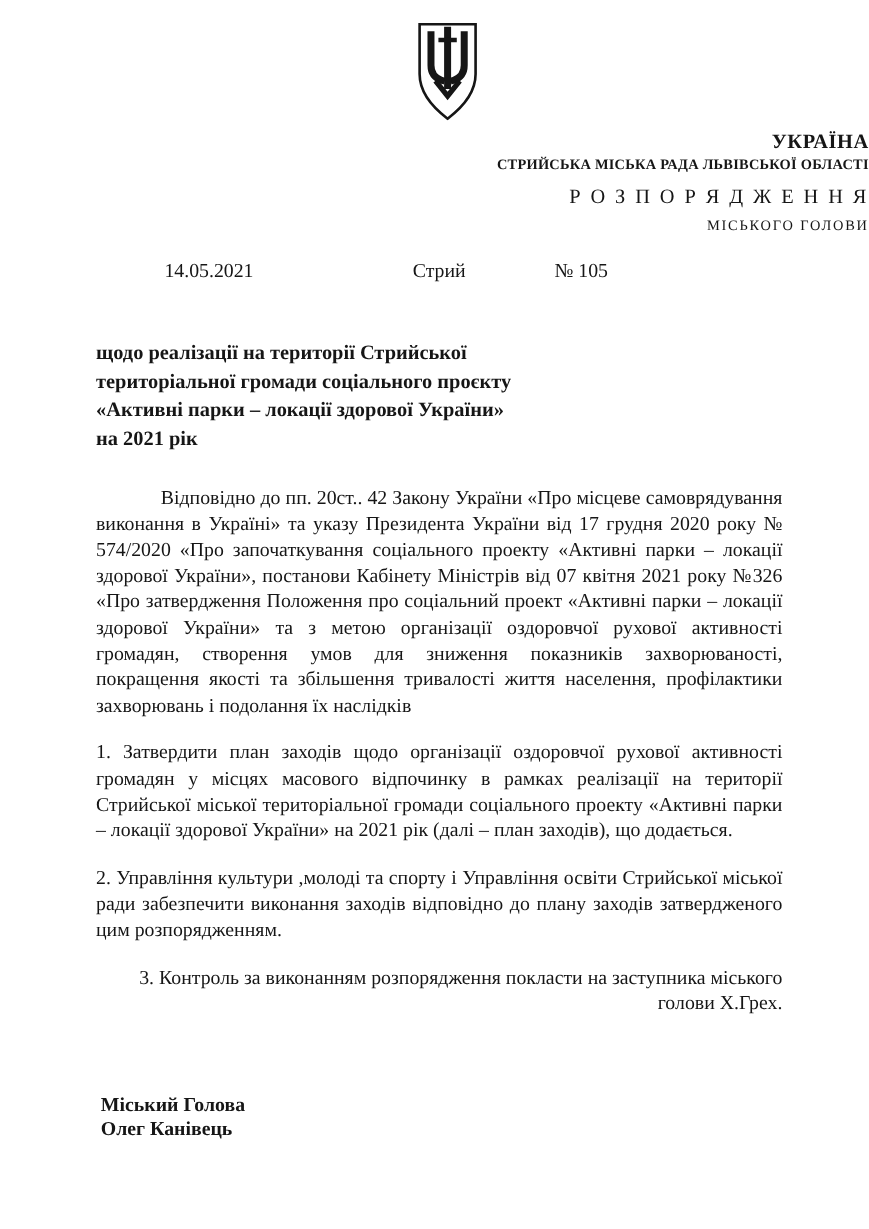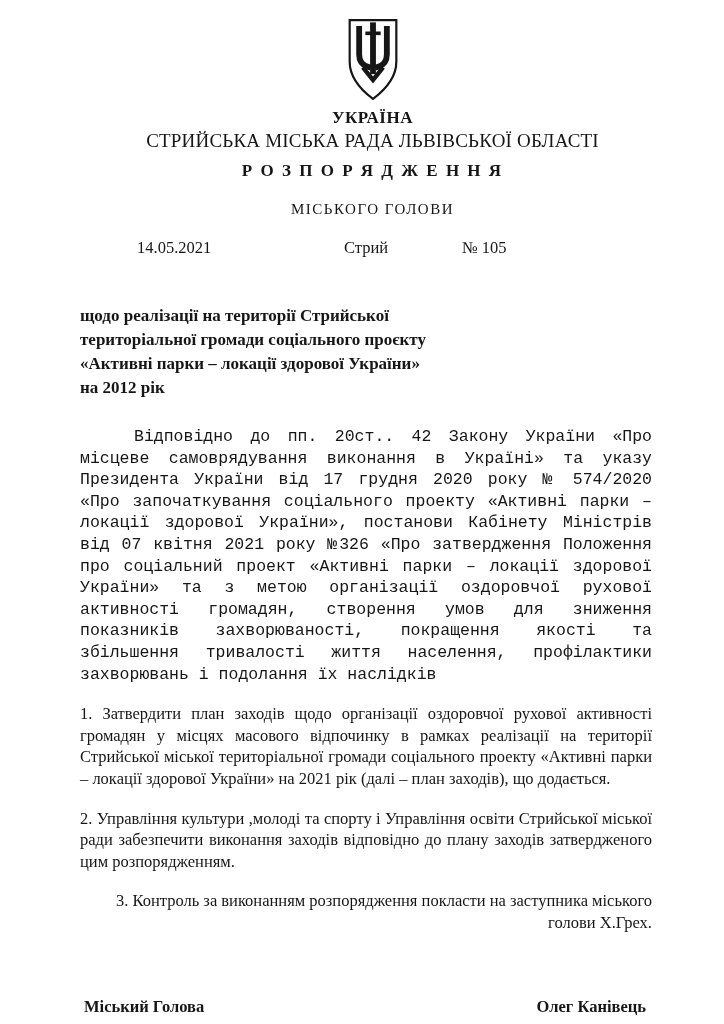--- a/index.html
+++ b/index.html
@@ -7,47 +7,47 @@
   body {
     width:724px; height:1024px;
     background:#ffffff;
     font-family:"Liberation Serif","DejaVu Serif",serif;
     color:#161616;
     overflow:hidden;
   }
   .page { position:relative; width:724px; height:1024px; }
 
   
-  .header { text-align:center; padding-top:18px;padding-left:21px; }
+  .header { text-align:right; padding-top:18px;padding-left:21px; }
   .emblem-svg { display:block; margin:0 auto; }
   .country  { font-weight:bold; font-size:17px; margin-top:4px; letter-spacing:0.5px; }
-  .council  { font-weight:normal; font-size:19px; margin-top:2px; letter-spacing:0.2px; }
-  .doctype  { font-weight:bold; font-size:17px; margin-top:9px; letter-spacing:2px; }
-  .author   { font-size:15px; margin-top:20px; letter-spacing:1.5px; }
+  .council  { font-weight:bold; font-size:12px; margin-top:2px; letter-spacing:0.2px; }
+  .doctype  { font-weight:normal; font-size:17px; margin-top:9px; letter-spacing:2px; }
+  .author   { font-size:12px; margin-top:7px; letter-spacing:1.5px; }
 
   
   .meta { display:flex; align-items:baseline; margin:20px 72px 0 80px; font-size:16.5px;gap:48px; }
   .meta .date   { width:190px; padding-left:57px; box-sizing:border-box; }
   .meta .place  { flex:1; text-align:center; }
   .meta .number { width:190px; padding-right:12px; box-sizing:border-box; }
 
   
   .subject { margin:46px 72px 0 80px; font-weight:bold; font-size:17px; line-height:24px; }
 
   
   .body-text { margin:26px 72px 0 80px; font-size:16.5px; line-height:21.6px; text-align:justify; }
-  .preamble  { text-indent:54px;font-family:Liberation Mono, monospace; }
+  .preamble  { text-indent:54px; }
   .item      { margin:18px 72px 0 80px; font-size:16.5px; line-height:21.6px; text-align:justify; }
   .item.no-justify { text-align:right; }
 
   
   .signature {
     display:flex; justify-content:space-between; align-items:baseline;
-    margin-top:64px; padding:0 78px 0 84px;
-    font-weight:bold; font-size:16.5px;
+    margin-top:64px; padding:0 100px 0 84px;
+    font-weight:bold; font-size:16.5px;flex-direction:column;
   }
 </style>
 </head>
 <body>
 
 <div class="page">
 
   <div class="header">
     <span>
       <svg class="emblem-svg" width="76" height="86" viewBox="0 0 100 118" aria-hidden="true">
@@ -70,21 +70,21 @@
   <div class="meta">
     <span class="date">14.05.2021</span>
     <span class="place">Стрий</span>
     <span class="number">№ 105</span>
   </div>
 
   <div class="subject">
     <div>щодо реалізації на території Стрийської</div>
     <div>територіальної  громади соціального проєкту</div>
     <div>«Активні парки – локації здорової України»</div>
-    <div>на 2012 рік</div>
+    <div>на 2021 рік</div>
   </div>
 
   <p class="body-text preamble">Відповідно до пп. 20ст.. 42 Закону України «Про місцеве самоврядування виконання в Україні» та указу Президента України від 17 грудня 2020 року № 574/2020 «Про започаткування соціального проекту «Активні парки – локації здорової України», постанови Кабінету Міністрів від 07 квітня 2021 року №326 «Про затвердження Положення про соціальний проект «Активні парки – локації здорової України» та з метою організації оздоровчої рухової активності громадян, створення умов для зниження показників захворюваності, покращення якості та збільшення тривалості життя населення, профілактики захворювань і подолання їх наслідків</p>
 
   <p class="item">1. Затвердити план заходів щодо організації оздоровчої рухової активності громадян у місцях масового відпочинку в рамках реалізації на території Стрийської міської територіальної громади соціального проекту «Активні парки – локації здорової України» на 2021 рік (далі – план заходів), що додається.</p>
   <p class="item">2. Управління культури ,молоді та спорту і Управління освіти  Стрийської міської ради забезпечити виконання заходів відповідно до плану заходів затвердженого цим розпорядженням.</p>
   <p class="item no-justify">3. Контроль за виконанням розпорядження покласти на заступника міського голови Х.Грех.</p>
 
   <div class="signature">
     <span>Міський Голова</span>

